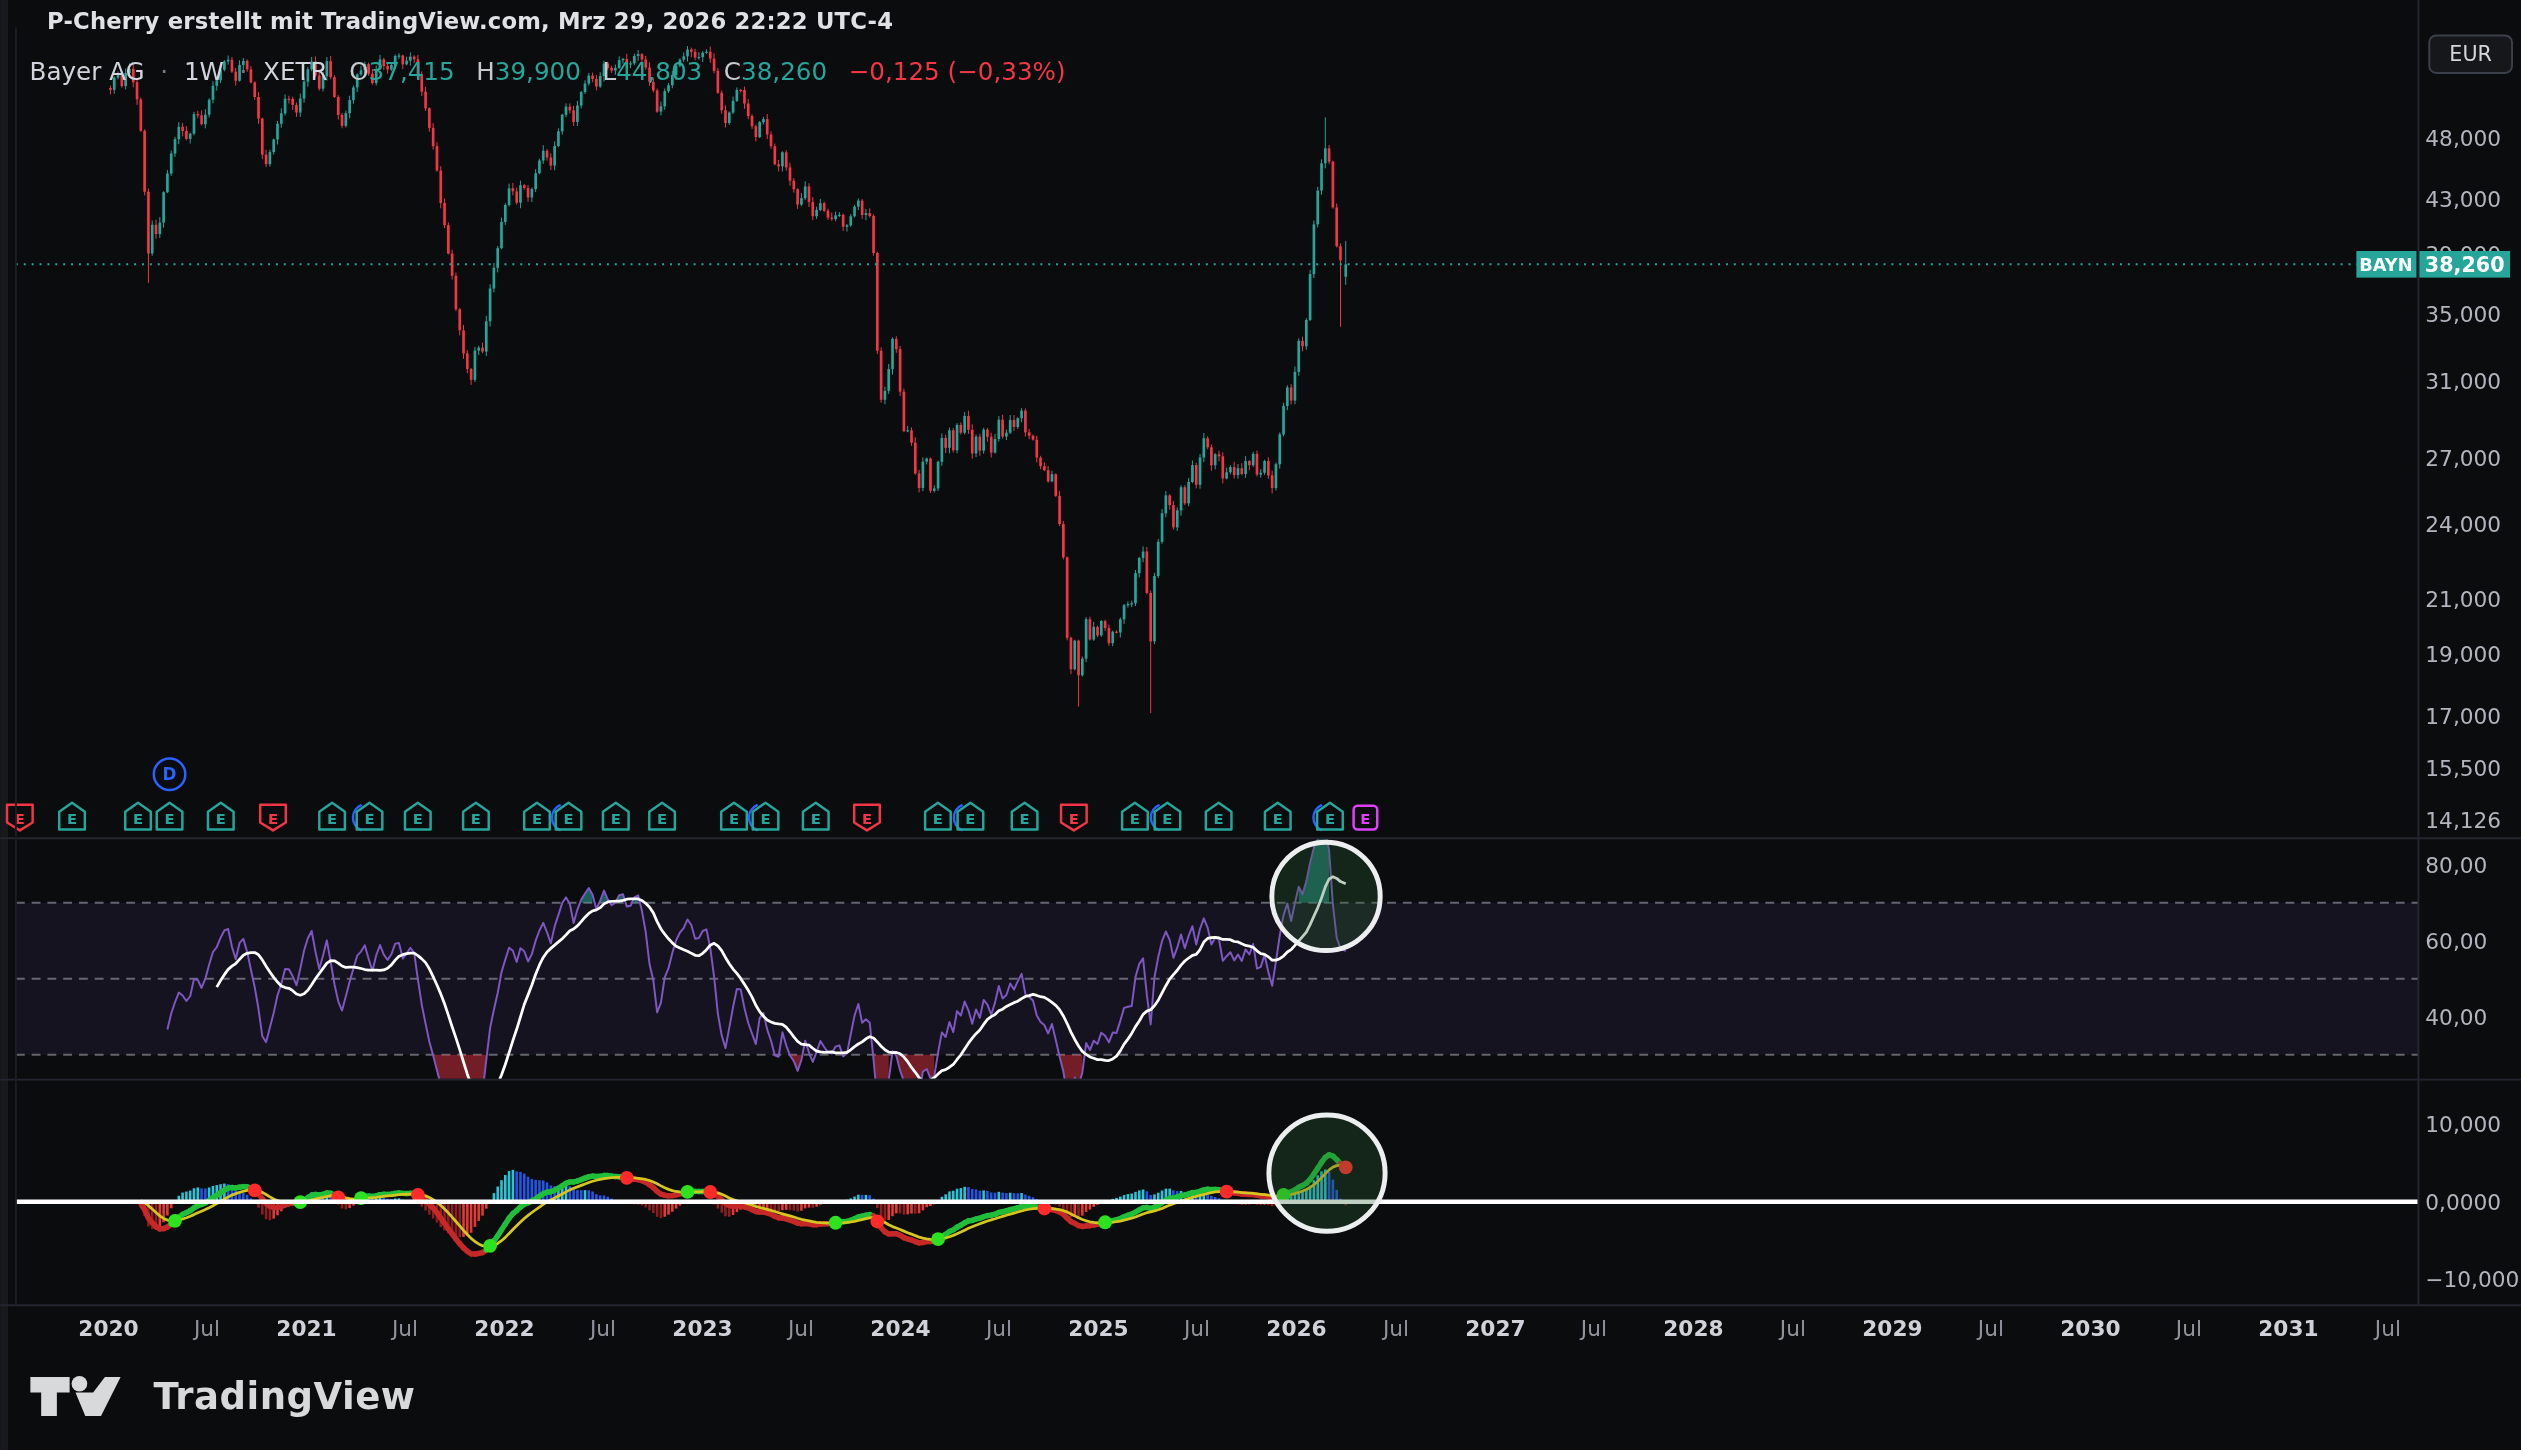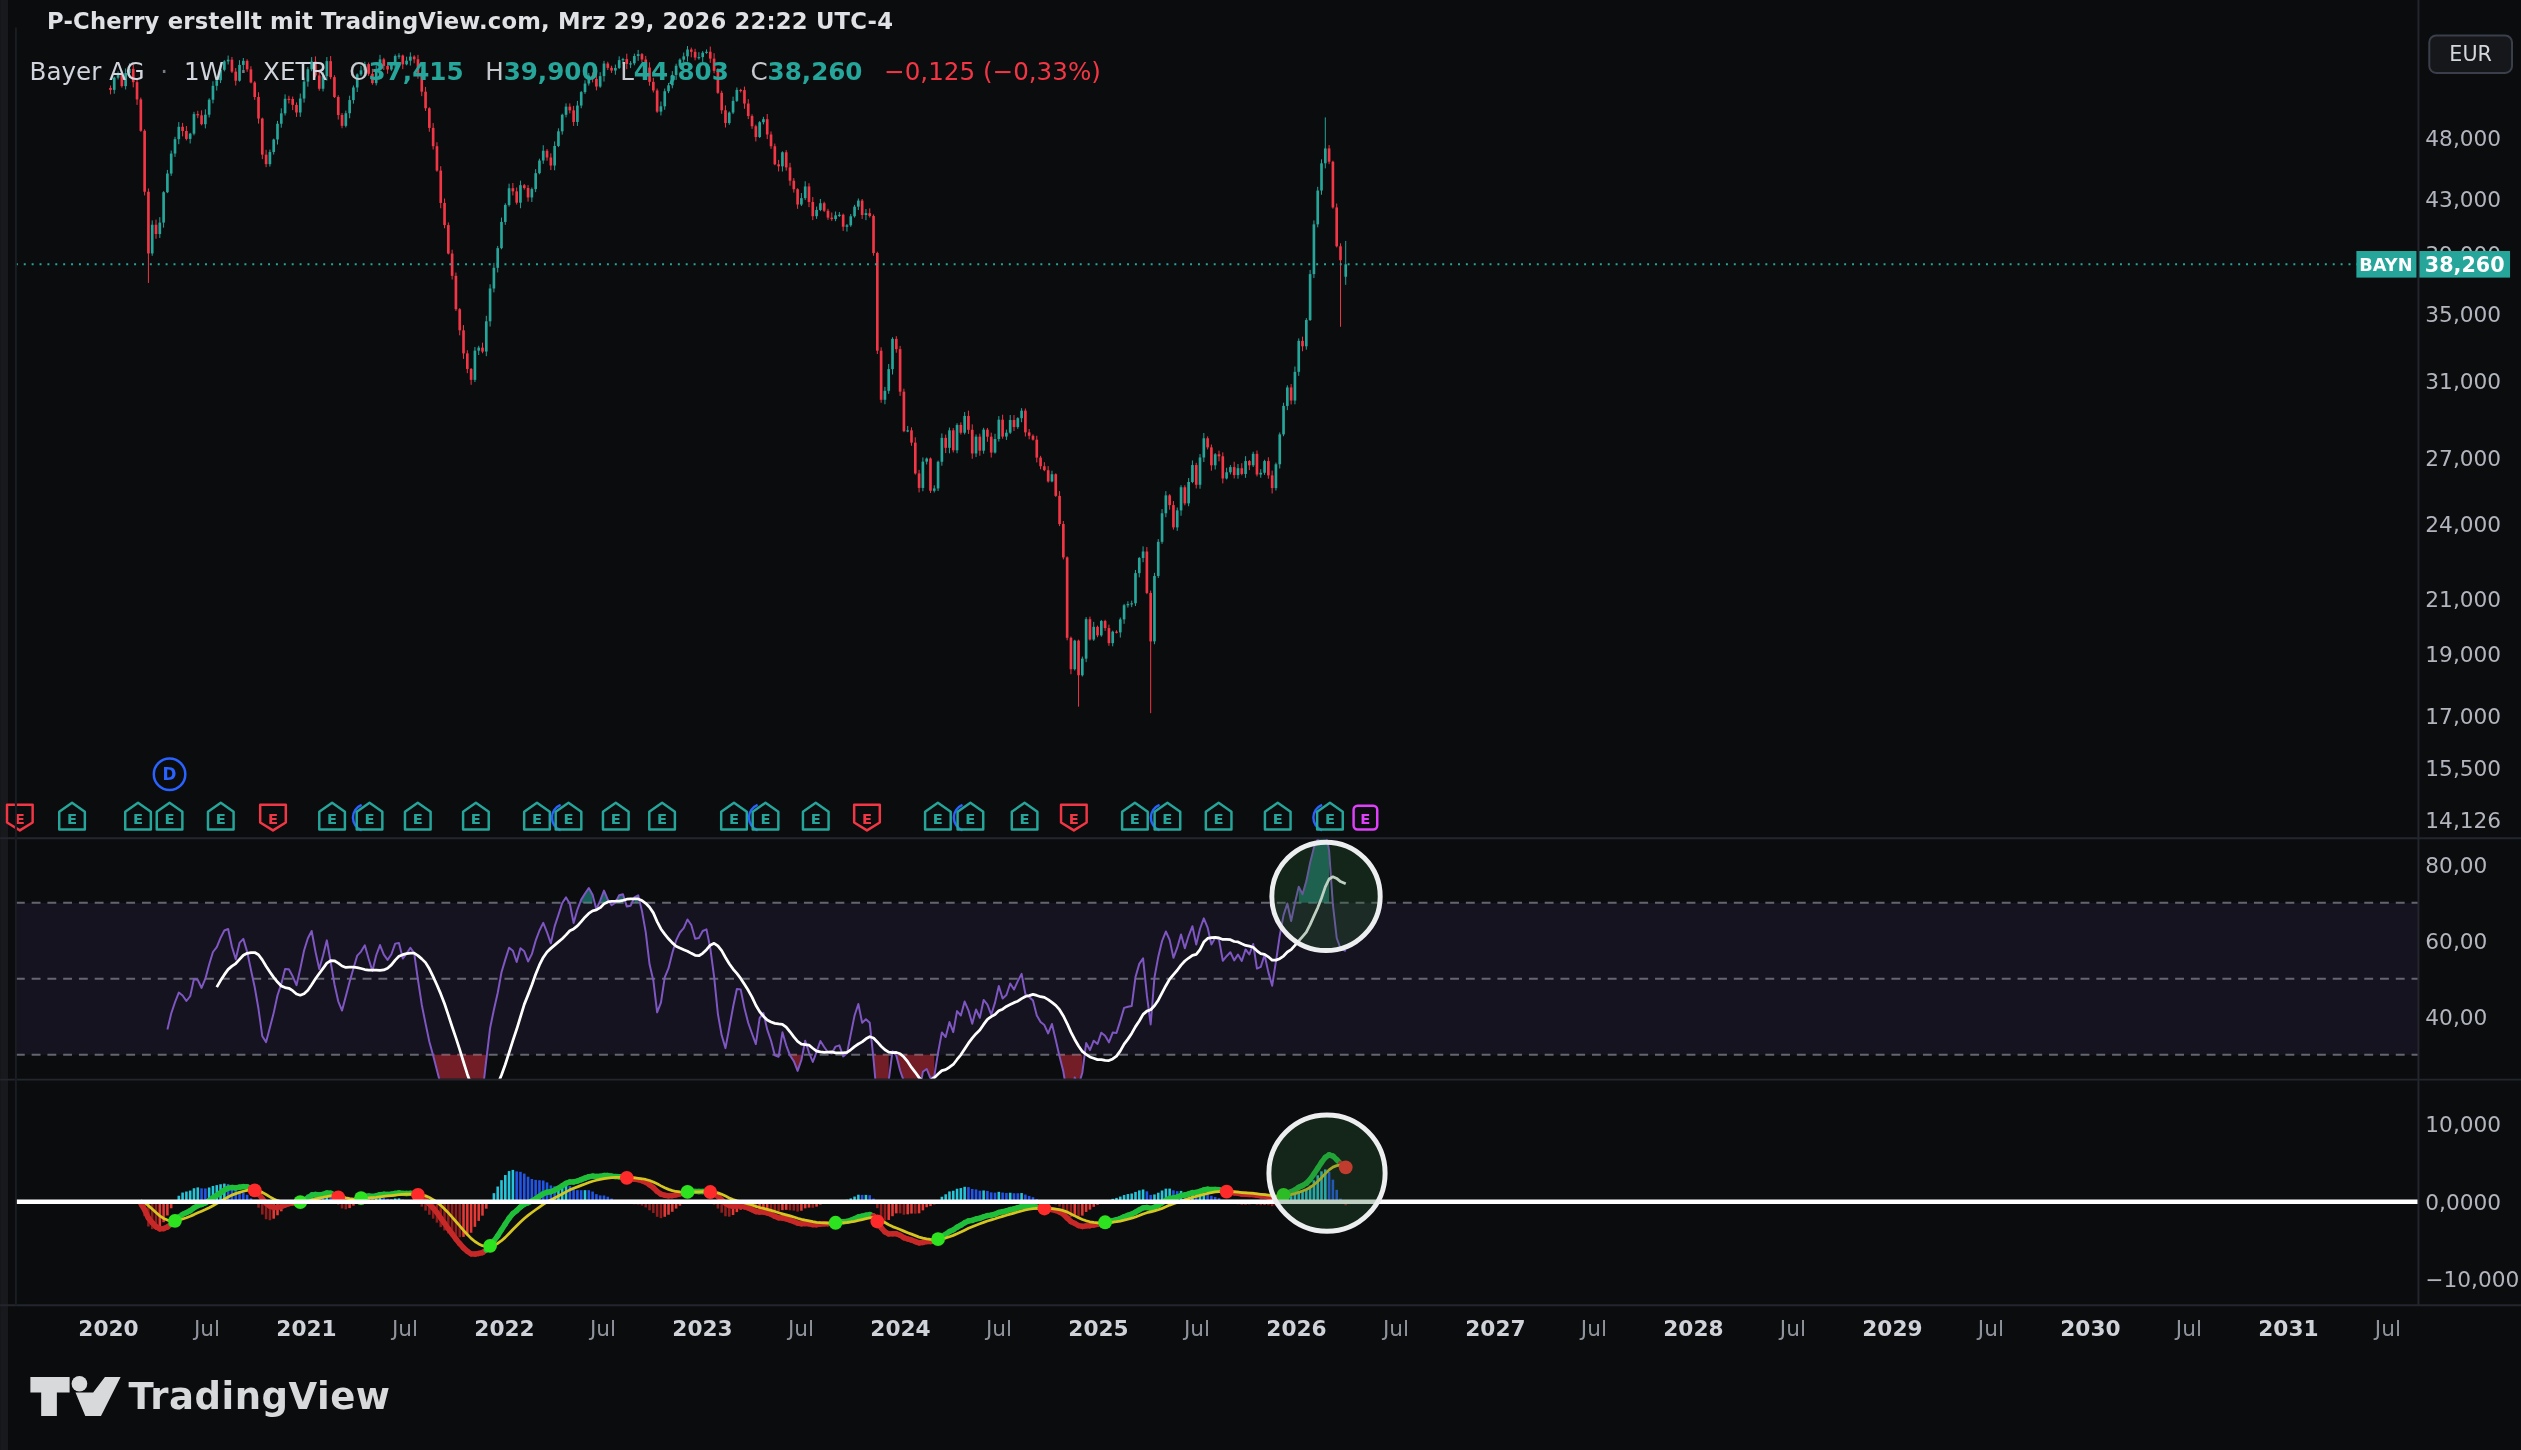--- a/index.html
+++ b/index.html
@@ -4,23 +4,23 @@
 <style>
   html,body{margin:0;padding:0;background:#0b0c0e;}
   body{width:2522px;height:1450px;position:relative;overflow:hidden;
        font-family:"DejaVu Sans","Liberation Sans",sans-serif;}
   #stage{position:absolute;inset:0;}
   #chart-svg{position:absolute;left:0;top:0;}
   .hdr{position:absolute;left:47px;top:7.9px;font-size:22.7px;font-weight:bold;color:#dfe1e4;letter-spacing:0.2px;}
   .legend{position:absolute;left:29.6px;top:57px;font-size:24.6px;color:#d1d4dc;white-space:nowrap;}
   .legend .sep{color:#787b86;margin:0 7.9px;}
   .legend .olab{color:#c6c9ce;margin-left:13.8px;}
-  .legend .oval{color:#26a69a;font-weight:bold;}
+  .legend .oval{color:#26a69a;}
   .legend .chg{color:#f23645;margin-left:13.8px;text-align:right;}
-  .footer{position:absolute;left:27.6px;top:1371px;display:flex;align-items:center;gap:6px;}
+  .footer{position:absolute;left:27.6px;top:1371px;display:flex;align-items:center;gap:31px;}
   .footer .tvtext{color:#d8d9db;font-size:37px;font-weight:bold;letter-spacing:0.5px;}
   text{font-family:"DejaVu Sans","Liberation Sans",sans-serif;}
 </style>
 </head>
 <body>
 
 <div id="stage">
   <svg id="chart-svg" width="2522" height="1450" viewBox="0 0 2560 1472">
       <defs>
         <clipPath id="clip-price">

